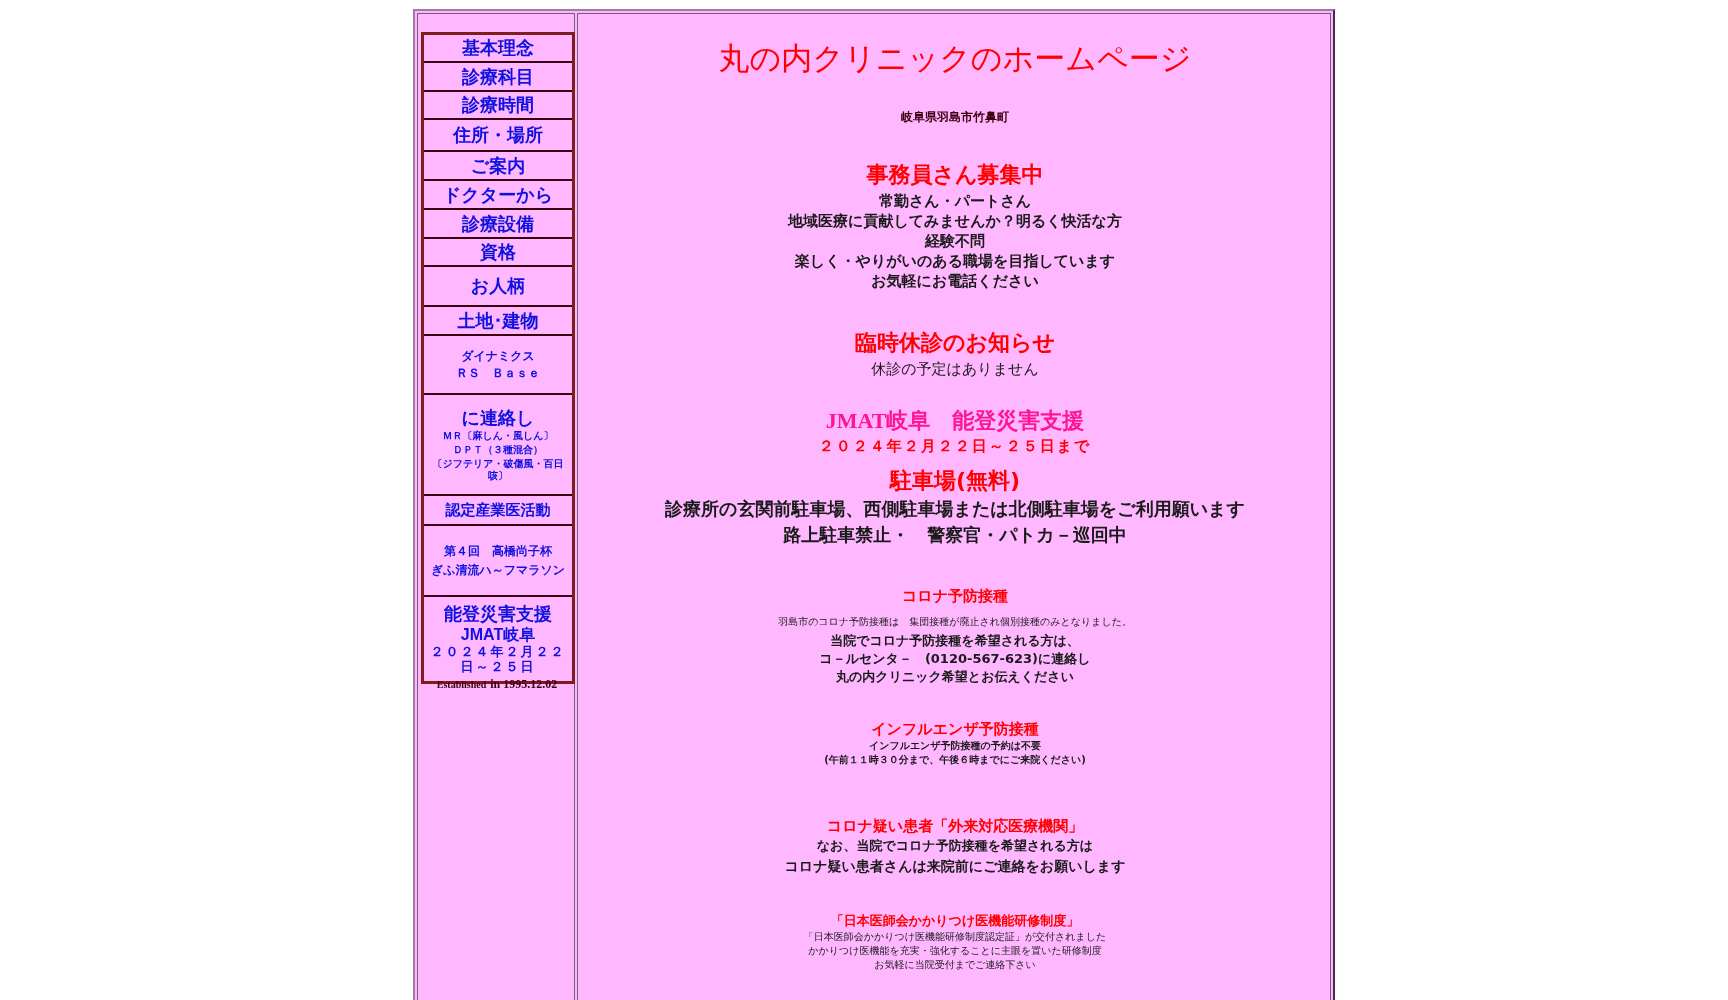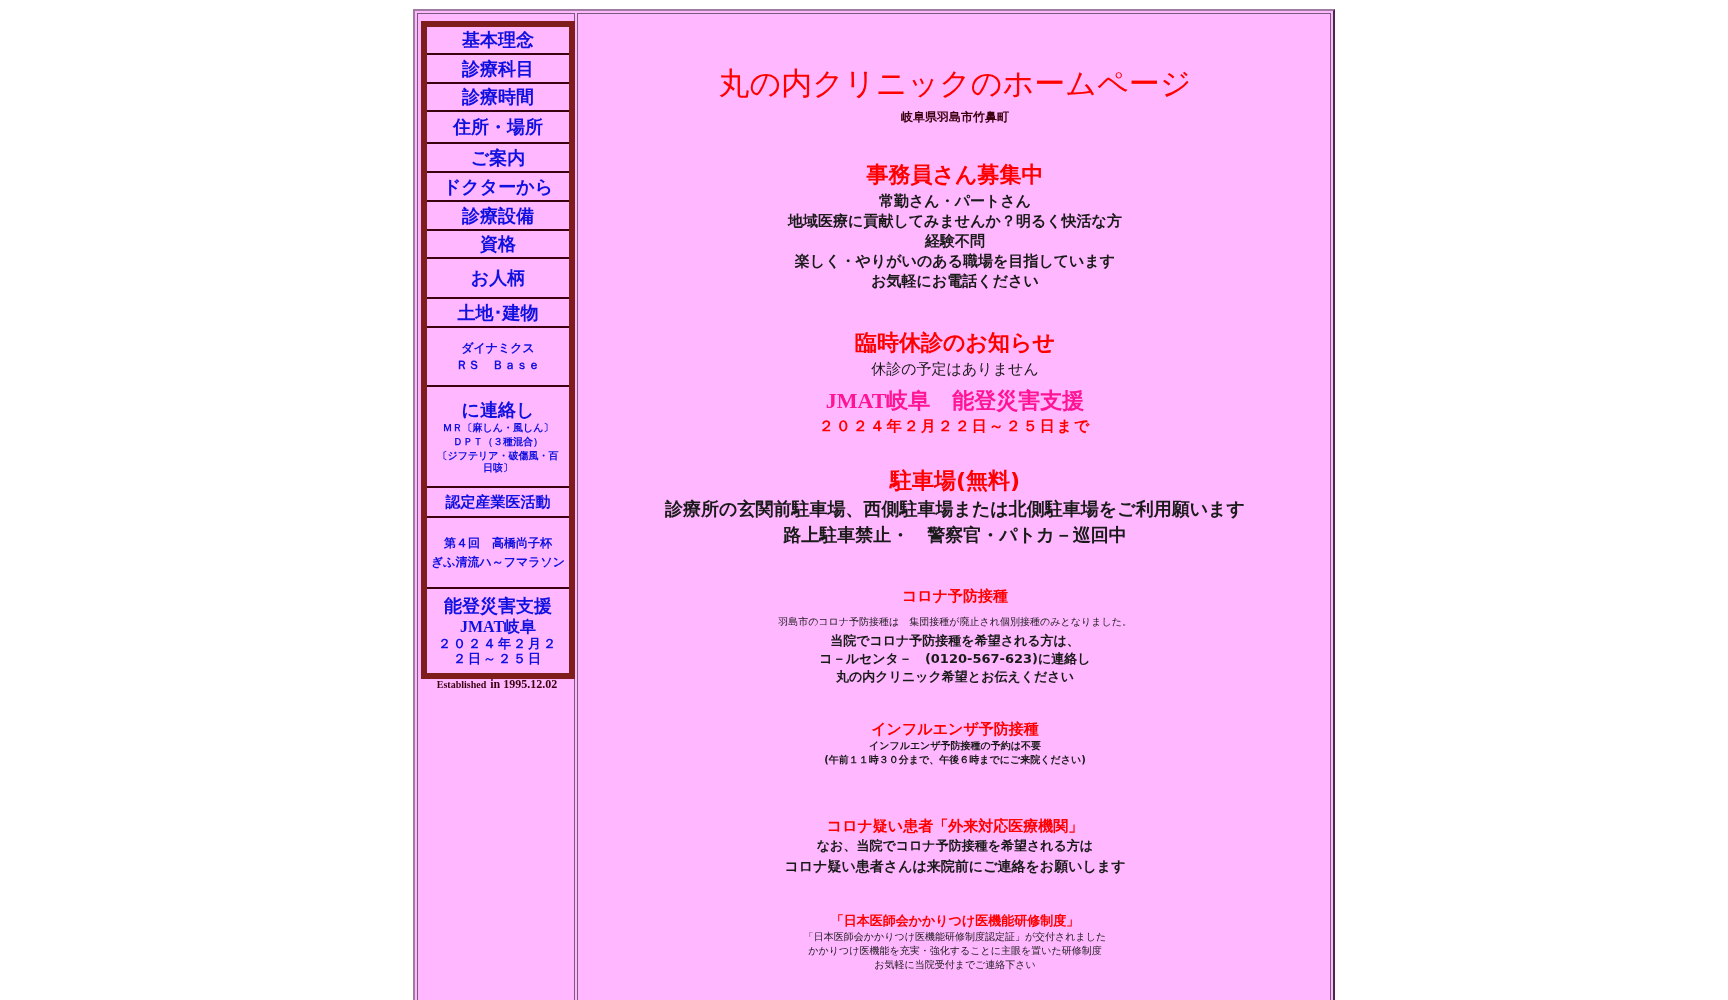--- a/index.html
+++ b/index.html
@@ -44,43 +44,43 @@
       width: 754px;
       height: 1000px;
       border-left: 1px solid #7a5a7a;
       border-top: 1px solid #7a5a7a;
       border-right: 1px solid #7a5a7a;
       box-sizing: border-box;
     }
     .navtable {
       position: absolute;
       left: 3px;
-      top: 7px;
+      top: 18px;
       width: 154px;
-      border: 6px solid #7f1d1d;
+      border: 3px solid #7f1d1d;
       box-sizing: border-box;
     }
     .navitem {
       border-bottom: 2px solid #3a0010;
       text-align: center;
       color: #1010e0;
       font-weight: bold;
       box-sizing: border-box;
       display: flex;
       flex-direction: column;
       justify-content: center;
       align-items: center;
       cursor: pointer;
       line-height: 1.2;
     }
     .navitem:last-child { border-bottom: none; }
     .navitem .big { font-size: 18px; }
     .navitem .small { font-size: 12px; }
     .navitem .tiny { font-size: 10px; }
-    .navitem .serifbig { font-family: Liberation Serif, serif; font-size: 16px; }
+    .navitem .serifbig { font-family: Liberation Sans, sans-serif; font-size: 16px; }
     .spaced { letter-spacing: 4px; }
     .established {
       position: absolute;
       left: 0;
       width: 158px;
       top: 660px;
       text-align: center;
       font-family: "Liberation Serif", "DejaVu Serif", serif;
       font-weight: bold;
       color: #3a0010;
@@ -162,42 +162,42 @@
       </div>
     </div>
     <div class="established">
       <span class="s1">Established</span>
       <span class="s2">in 1995.12.02</span>
     </div>
   </div>
 
   <div class="maincell">
 
-    <div class="blk" style="top:49px">
+    <div class="blk" style="top:24px">
       <span class="line title">丸の内クリニックのホームページ</span>
     </div>
     <div class="blk" style="top:77px">
       <span class="line t12 b" style="color:#3a0010">岐阜県羽島市竹鼻町</span>
     </div>
 
     <div class="blk" style="top:146px">
       <span class="line h2 red">事務員さん募集中</span>
       <span class="line t14 b dark" style="margin-top:1px;line-height:20px">常勤さん・パートさん</span>
       <span class="line t14 b dark" style="line-height:20px">地域医療に貢献してみませんか？明るく快活な方</span>
       <span class="line t14 b dark" style="line-height:20px">経験不問</span>
       <span class="line t14 b dark" style="line-height:20px">楽しく・やりがいのある職場を目指しています</span>
       <span class="line t14 b dark" style="line-height:20px">お気軽にお電話ください</span>
     </div>
 
     <div class="blk" style="top:314px">
       <span class="line h2 red">臨時休診のお知らせ</span>
       <span class="line t14 dark" style="margin-top:2px">休診の予定はありません</span>
     </div>
 
-    <div class="blk" style="top:372px">
+    <div class="blk" style="top:392px">
       <span class="line h2 pink serif">JMAT岐阜　能登災害支援</span>
       <span class="line t14 b red" style="letter-spacing:2px;margin-top:1px">２０２４年２月２２日～２５日まで</span>
     </div>
 
     <div class="blk" style="top:452px">
       <span class="line h2 red">駐車場(無料)</span>
       <span class="line dark b" style="font-size:18px;margin-top:1px">診療所の玄関前駐車場、西側駐車場または北側駐車場をご利用願います</span>
       <span class="line dark b" style="font-size:18px;margin-top:2px">路上駐車禁止・　警察官・パトカ－巡回中</span>
     </div>
 

